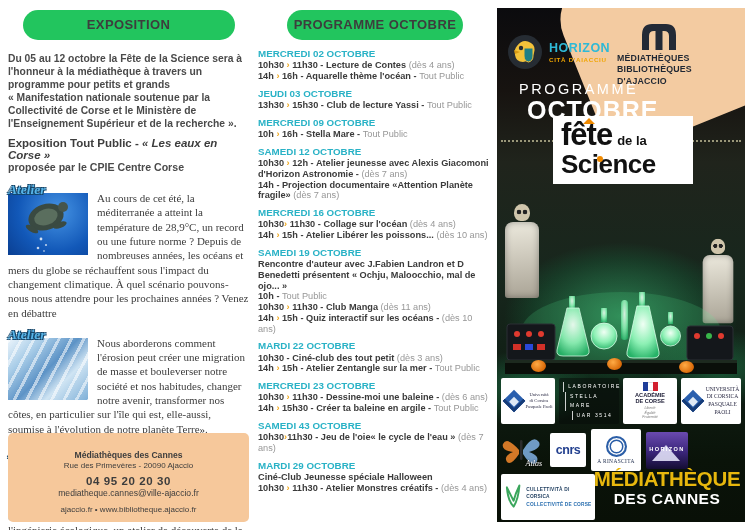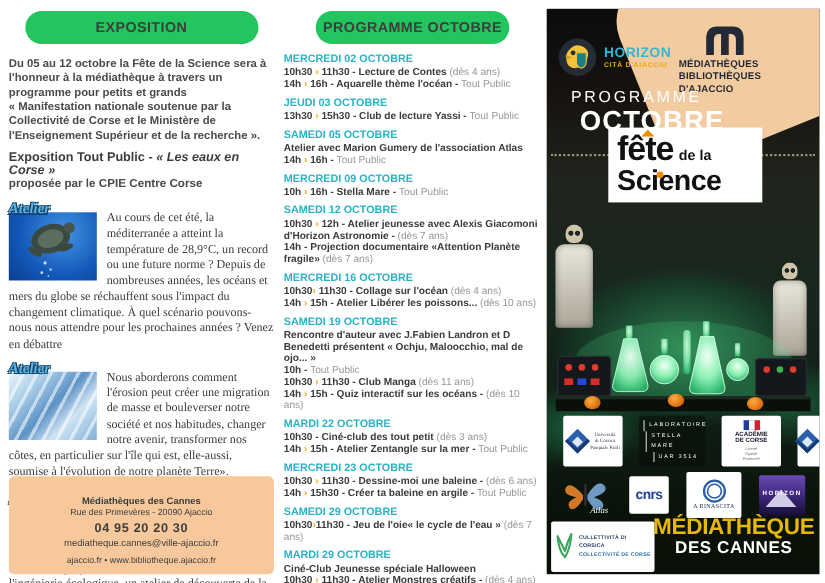--- a/index.html
+++ b/index.html
@@ -76,21 +76,21 @@
   .skel-right{right:10px;top:226px;transform:scale(.9);}
   .skull{width:16px;height:17px;margin:0 auto;border-radius:50% 50% 42% 42%;
     background:radial-gradient(circle 2px at 5px 8px,#222 2px,transparent 2.6px),
                radial-gradient(circle 2px at 11px 8px,#222 2px,transparent 2.6px),#cfc5ab;}
   .coat{width:34px;height:76px;margin-top:1px;border-radius:8px 8px 3px 3px;
     background:linear-gradient(175deg,#ece9dd,#a9a395);box-shadow:inset 0 0 7px rgba(0,0,0,.35);}
   .lab{left:8px;top:266px;}
   .pumpkin{width:15px;height:12px;border-radius:50%;background:radial-gradient(circle at 40% 35%,#ffab45,#d96a08 70%,#9c4a02);}
   .pk1{left:34px;top:352px;}.pk2{left:110px;top:350px;}.pk3{left:182px;top:353px;}
   .row1{top:370px;left:4px;width:240px;height:46px;display:flex;gap:4px;}
-  .row1 .box,.row2 .box{border-radius:2px;display:flex;align-items:center;justify-content:center;margin-left:11px;}
+  .row1 .box,.row2 .box{border-radius:2px;display:flex;align-items:center;justify-content:center;}
   .box-white{background:#fff;color:#2a2a3a;}
   .uni{width:50px;flex:none;gap:2px;padding:2px;}
   .uni-big{flex:1;gap:3px;}
   .uni-text{font-family:"Liberation Serif",serif;font-size:4.6px;line-height:1.35;color:#2b2b45;text-align:center;white-space:pre-line;}
   .uni-big .uni-text{font-size:5.6px;}
   .stella{width:54px;flex:none;background:rgba(8,12,10,.55);flex-direction:column;align-items:flex-start;
     justify-content:center;padding:3px 0 3px 6px;}
   .stella div{font-size:5px;color:#fff;letter-spacing:1.6px;border-left:1px solid rgba(255,255,255,.8);
     padding-left:4px;line-height:1.9;}
   .acad{width:50px;flex:none;flex-direction:column;justify-content:center;gap:1px;padding:2px;}
@@ -180,25 +180,20 @@
       <div class="event">
         <div class="date">MERCREDI 02 OCTOBRE</div>
         <div class="line"><span class="b">10h30 </span><span class="a">›</span><span class="b"> 11h30 - Lecture de Contes </span><span class="n">(dès 4 ans)</span></div>
         <div class="line"><span class="b">14h </span><span class="a">›</span><span class="b"> 16h - Aquarelle thème l'océan - </span><span class="n">Tout Public</span></div>
       </div>
       <div class="event">
         <div class="date">JEUDI 03 OCTOBRE</div>
         <div class="line"><span class="b">13h30 </span><span class="a">›</span><span class="b"> 15h30 - Club de lecture Yassi - </span><span class="n">Tout Public</span></div>
       </div>
       <div class="event">
-        <div class="date">SAMEDI 05 OCTOBRE</div>
-        <div class="line"><span class="b">Atelier avec Marion Gumery de l'association Atlas</span></div>
-        <div class="line"><span class="b">14h </span><span class="a">›</span><span class="b"> 16h - </span><span class="n">Tout Public</span></div>
-      </div>
-      <div class="event">
         <div class="date">MERCREDI 09 OCTOBRE</div>
         <div class="line"><span class="b">10h </span><span class="a">›</span><span class="b"> 16h - Stella Mare - </span><span class="n">Tout Public</span></div>
       </div>
       <div class="event">
         <div class="date">SAMEDI 12 OCTOBRE</div>
         <div class="line"><span class="b">10h30 </span><span class="a">›</span><span class="b"> 12h - Atelier jeunesse avec Alexis Giacomoni d'Horizon Astronomie - </span><span class="n">(dès 7 ans)</span></div>
         <div class="line"><span class="b">14h - Projection documentaire «Attention Planète fragile» </span><span class="n">(dès 7 ans)</span></div>
       </div>
       <div class="event">
         <div class="date">MERCREDI 16 OCTOBRE</div>
@@ -216,21 +211,21 @@
         <div class="date">MARDI 22 OCTOBRE</div>
         <div class="line"><span class="b">10h30 - Ciné-club des tout petit </span><span class="n">(dès 3 ans)</span></div>
         <div class="line"><span class="b">14h </span><span class="a">›</span><span class="b"> 15h - Atelier Zentangle sur la mer - </span><span class="n">Tout Public</span></div>
       </div>
       <div class="event">
         <div class="date">MERCREDI 23 OCTOBRE</div>
         <div class="line"><span class="b">10h30 </span><span class="a">›</span><span class="b"> 11h30 - Dessine-moi une baleine - </span><span class="n">(dès 6 ans)</span></div>
         <div class="line"><span class="b">14h </span><span class="a">›</span><span class="b"> 15h30 - Créer ta baleine en argile - </span><span class="n">Tout Public</span></div>
       </div>
       <div class="event">
-        <div class="date">SAMEDI 29 OCTOBRE</div>
+        <div class="date">SAMEDI 43 OCTOBRE</div>
         <div class="line"><span class="b">10h30</span><span class="a">›</span><span class="b">11h30 - Jeu de l'oie« le cycle de l'eau » </span><span class="n">(dès 7 ans)</span></div>
       </div>
       <div class="event">
         <div class="date">MARDI 29 OCTOBRE</div>
         <div class="line"><span class="b">Ciné-Club Jeunesse spéciale Halloween</span></div>
         <div class="line"><span class="b">10h30 </span><span class="a">›</span><span class="b"> 11h30 - Atelier Monstres créatifs - </span><span class="n">(dès 4 ans)</span></div>
       </div>
     </div>
 </div>
 

